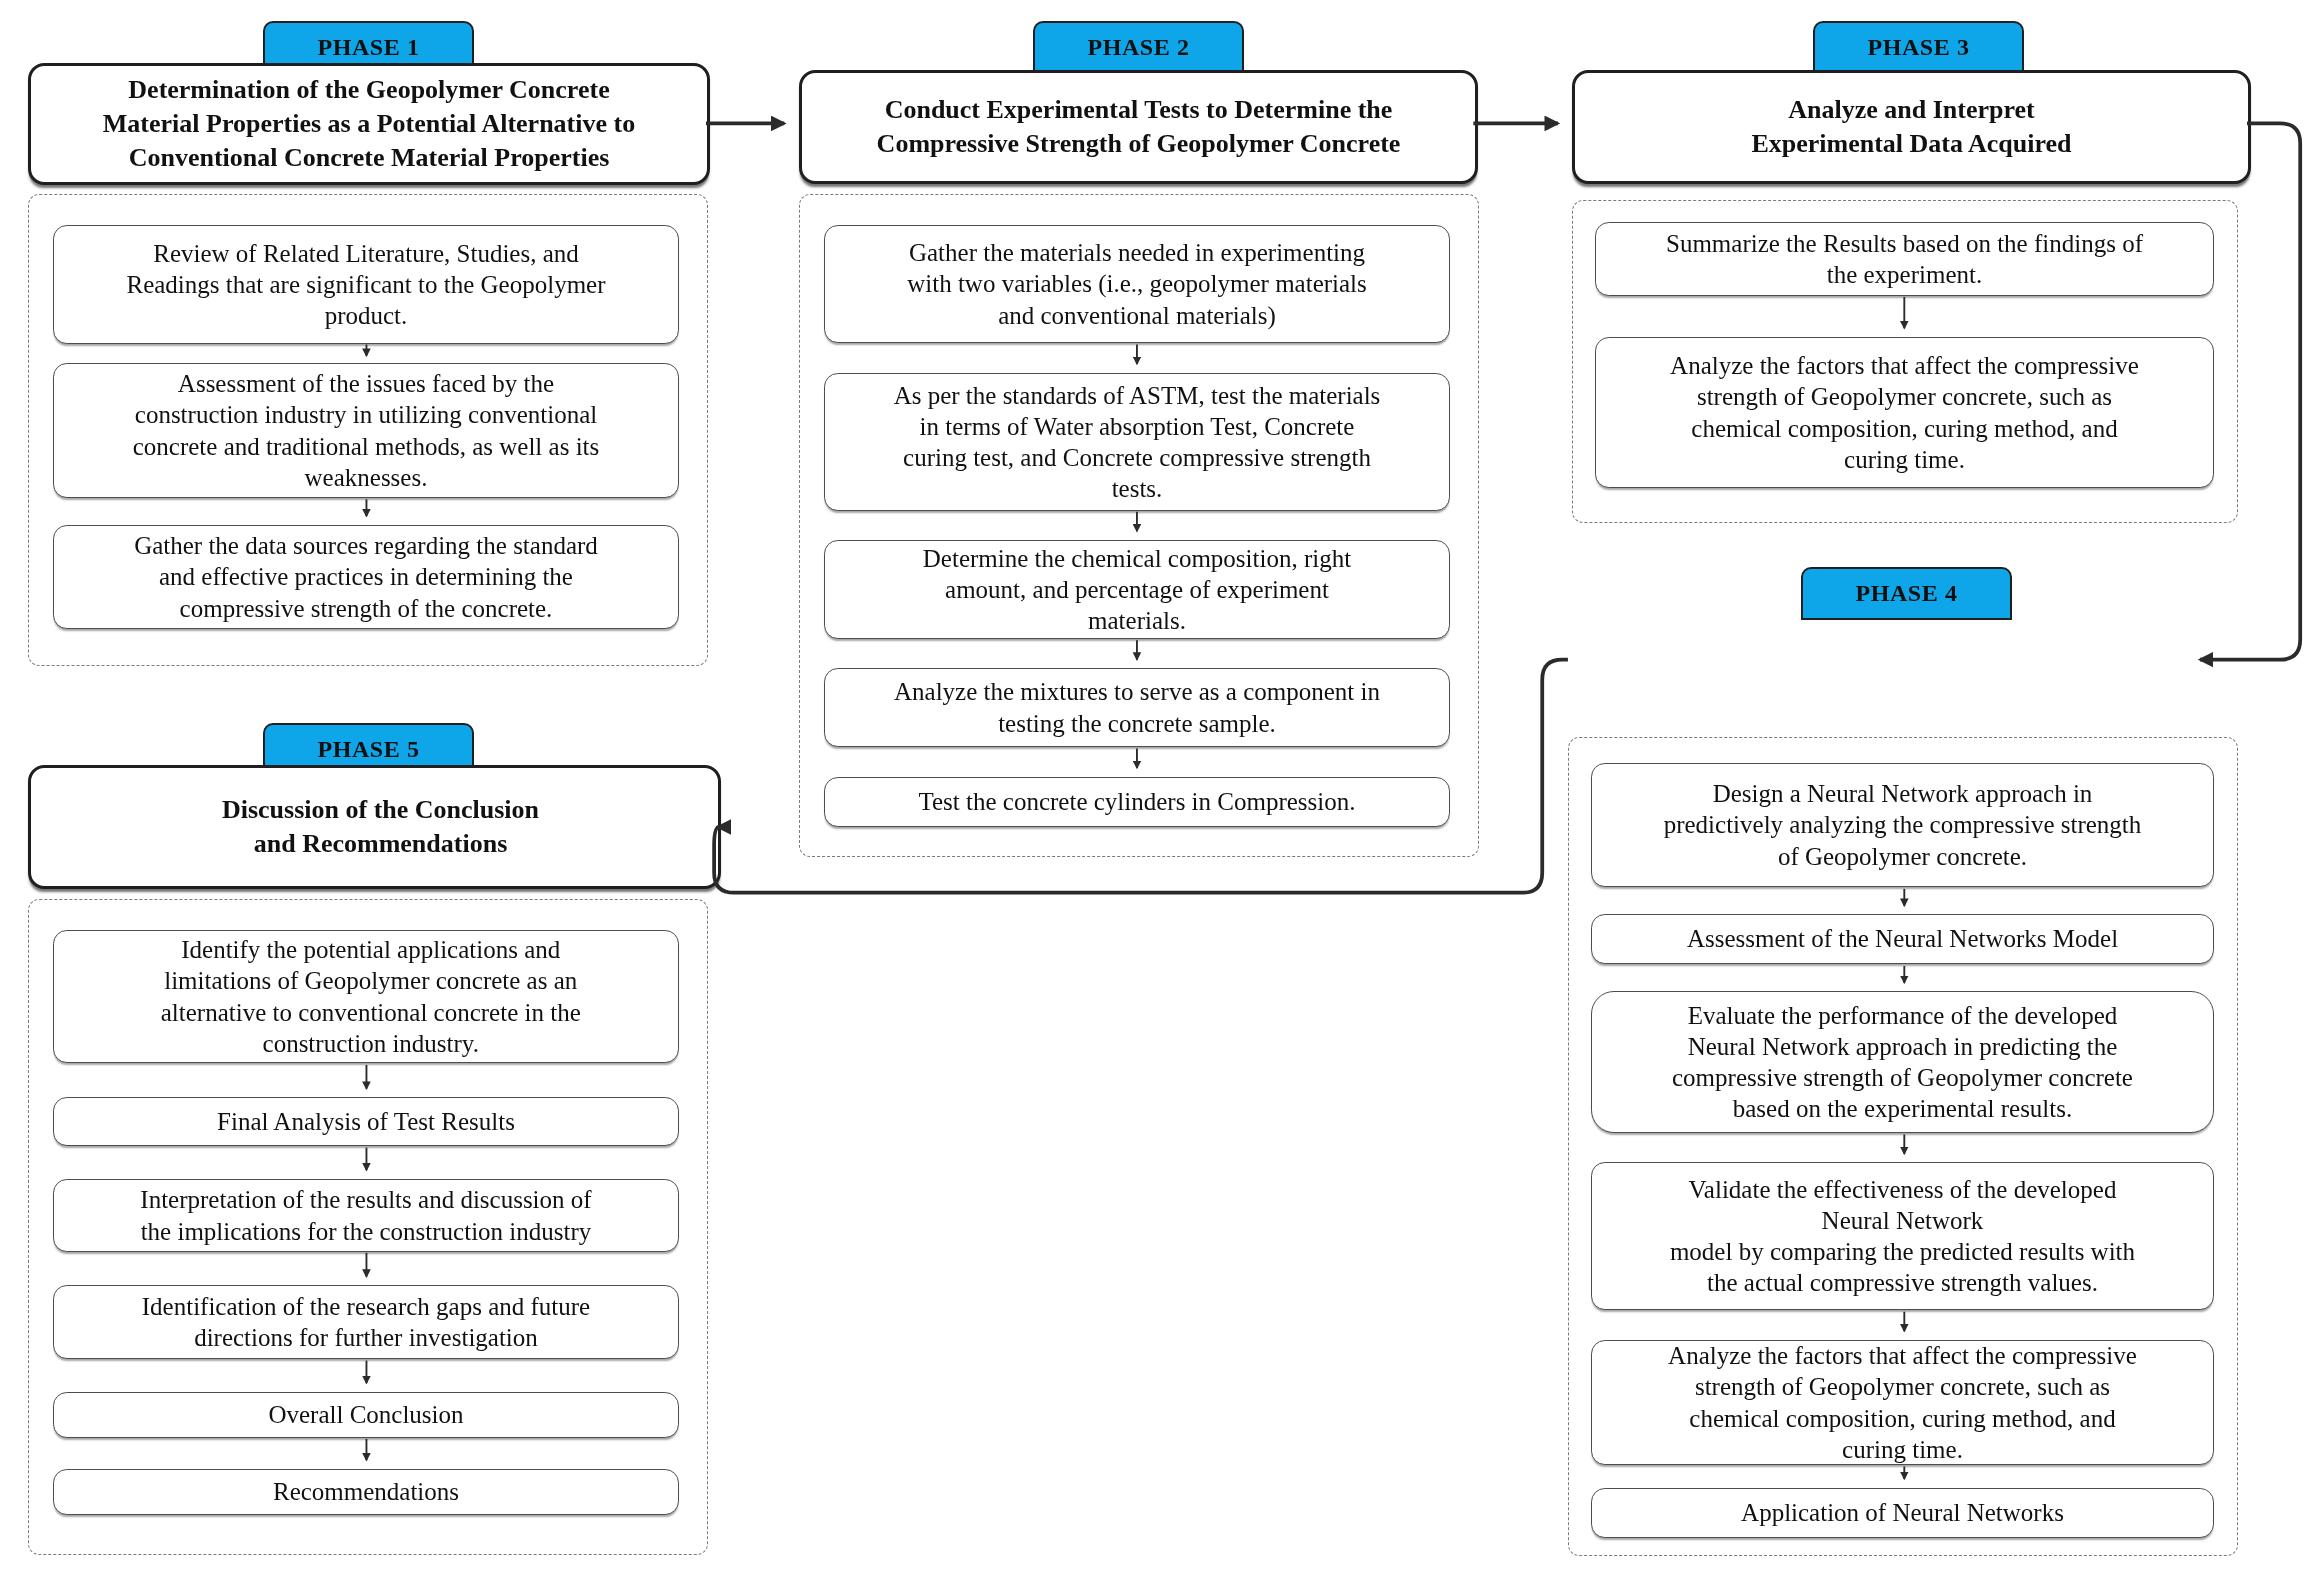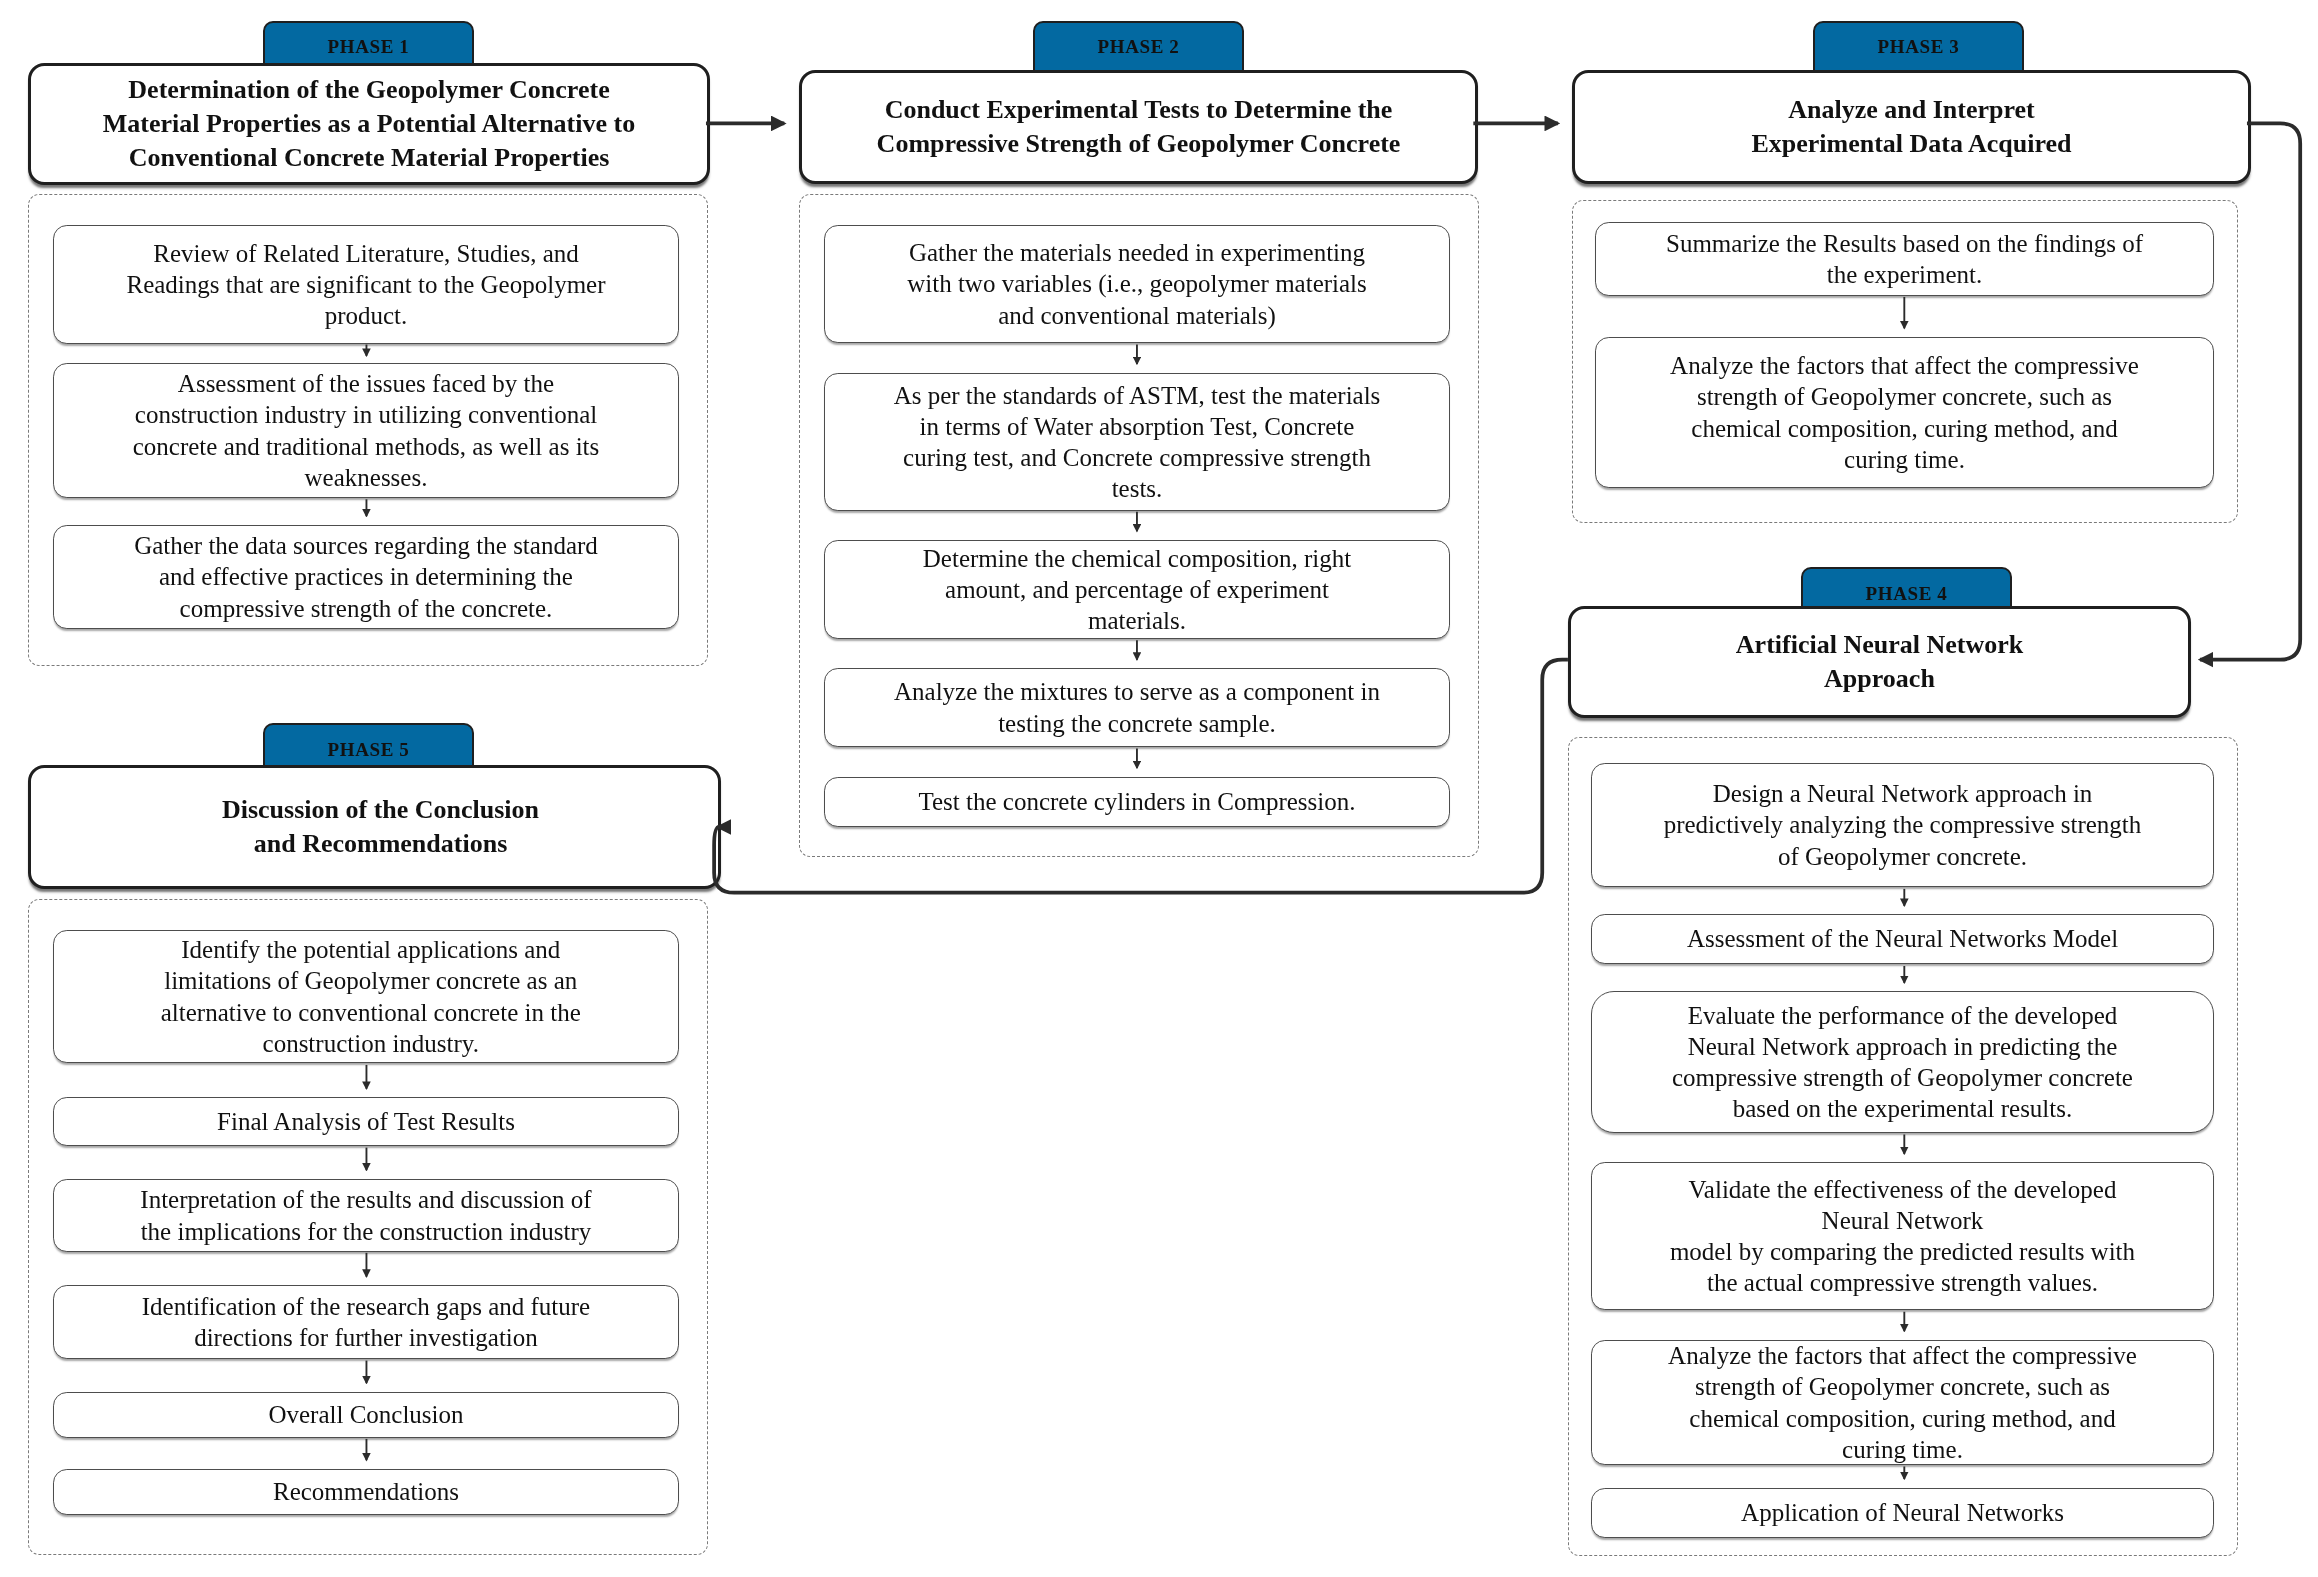--- a/index.html
+++ b/index.html
@@ -1,20 +1,20 @@
 <!DOCTYPE html>
 <html style="font-size:10px"><head>
 <meta charset="utf-8">
 <style>
   html,body{margin:0;padding:0;background:#ffffff;}
   .canvas{position:relative;width:2319px;height:1578px;background:#ffffff;
           font-family:"Liberation Serif","DejaVu Serif",serif;color:#111;}
-  .tab{position:absolute;background:#0369a1;border:2.5px solid #1f1f1f;
+  .tab{position:absolute;background:#0ea5e9;border:2.5px solid #1f1f1f;
        border-radius:10px 10px 0 0;display:flex;align-items:center;justify-content:center;
-       font-weight:bold;font-size:19px;letter-spacing:0.6px;z-index:1;}
+       font-weight:bold;font-size:24px;letter-spacing:0.6px;z-index:1;}
   .title-box{position:absolute;background:#ffffff;border:3.1px solid #1f1f1f;border-radius:16.3px;
        display:flex;align-items:center;justify-content:center;text-align:center;
        font-weight:bold;font-size:26px;line-height:1.3;white-space:pre-line;z-index:2;
        box-shadow:0 4.4px 2.5px -1.9px rgba(0,0,0,0.55);}
   .container{position:absolute;border:1.9px dashed #7a7a7a;border-radius:11.3px;background:transparent;z-index:0;}
   .step{position:absolute;background:#ffffff;border:1.9px solid #4d4d4d;border-radius:13.8px;
        display:flex;align-items:center;justify-content:center;text-align:center;
        font-size:25px;line-height:1.25;white-space:pre-line;padding:3.8px 17.5px;box-sizing:border-box;
        box-shadow:0 2.5px 1.9px -1.3px rgba(0,0,0,0.35);z-index:2;}
   svg.connectors{position:absolute;left:0;top:0;width:2319px;height:1578px;z-index:3;pointer-events:none;}
@@ -63,22 +63,20 @@
 Experimental Data Acquired</div>
   <div class="container" style="left:1572px;top:200px;width:664px;height:321px;"></div>
   <div class="step" style="left:1595px;top:222px;width:619px;height:74px;">Summarize the Results based on the findings of
 the experiment.</div>
   <div class="step" style="left:1595px;top:337px;width:619px;height:151px;">Analyze the factors that affect the compressive
 strength of Geopolymer concrete, such as
 chemical composition, curing method, and
 curing time.</div>
 
   <div class="tab" style="left:1801px;top:567px;width:207px;height:49px;">PHASE 4</div>
-  <div class="title-box" style="left:1568px;top:606px;width:617px;height:106px;">Artificial Neural Network
-Approach</div>
   <div class="container" style="left:1568px;top:737px;width:668px;height:817px;"></div>
   <div class="step" style="left:1591px;top:763px;width:623px;height:124px;">Design a Neural Network approach in
 predictively analyzing the compressive strength
 of Geopolymer concrete.</div>
   <div class="step" style="left:1591px;top:914px;width:623px;height:50px;">Assessment of the Neural Networks Model</div>
   <div class="step" style="left:1591px;top:991px;width:623px;height:142px;border-radius:23px;">Evaluate the performance of the developed
 Neural Network approach in predicting the
 compressive strength of Geopolymer concrete
 based on the experimental results.</div>
   <div class="step" style="left:1591px;top:1162px;width:623px;height:148px;">Validate the effectiveness of the developed

